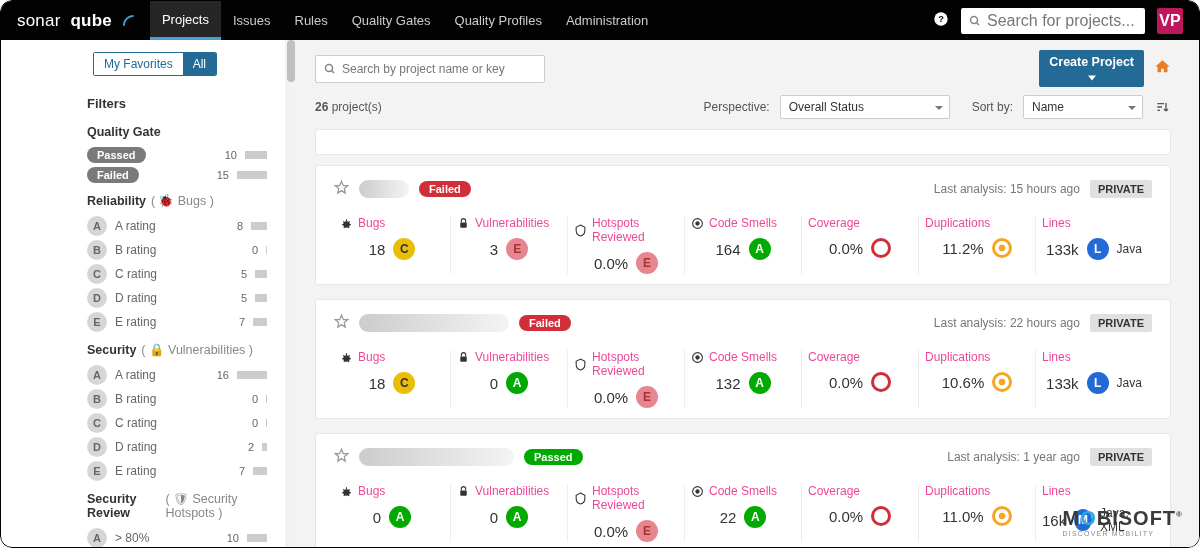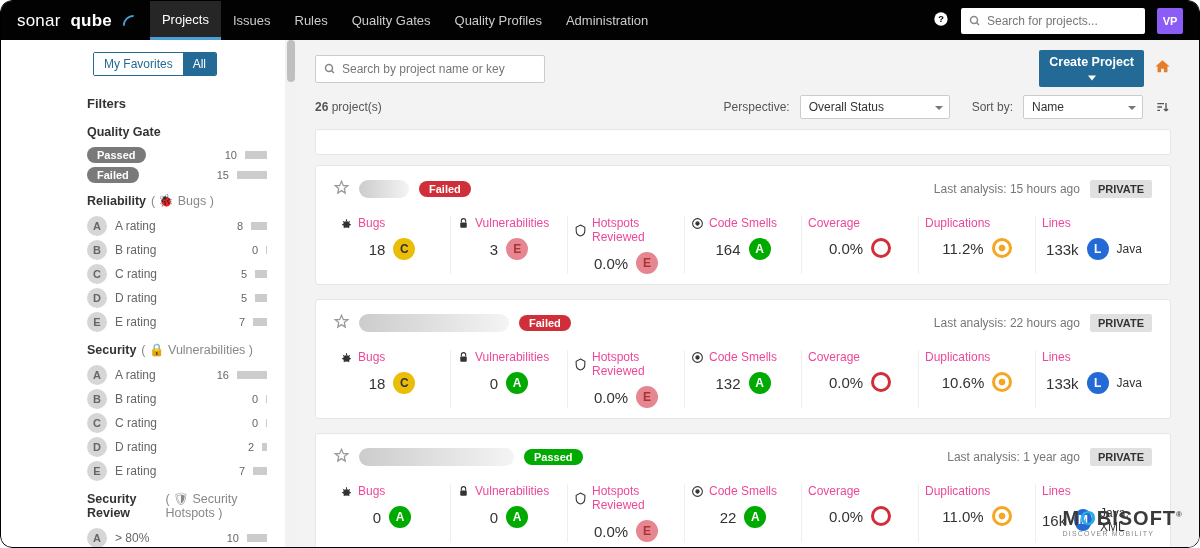--- a/index.html
+++ b/index.html
@@ -8,23 +8,23 @@
 
 
 .topbar { background: #020202; height: 39px; display: flex; align-items: center; color: #bbb; padding: 0 16px; font-size: 13px; }
 .brand { color: #fff; font-weight: 300; letter-spacing: 0.2px; font-size: 17px; display:flex; align-items:center; gap:10px; }
 .brand b { font-weight: 700; }
 .nav { display: flex; align-items: stretch; margin-left: 14px; height: 39px; }
 .nav-item { padding: 0 12px; display:flex; align-items:center; color:#ccc; cursor:pointer; }
 .nav-item.active { background:#262626; color:#fff; border-bottom:3px solid #4b9fd5; }
 .right { margin-left: auto; display:flex; align-items:center; gap:12px; }
 .help { color:#fff; font-size:15px; }
-.search-top { background:#fff; border-radius:2px; height:26px; width:184px; display:flex; align-items:center; padding:0 8px; font-size:12px; color:#777; }
+.search-top { background:#fff; border-radius:2px; height:26px; width:184px; display:flex; align-items:center; padding:0 8px; font-size:16px; color:#777; }
 .search-top svg { margin-right:6px; }
-.avatar { background:#8b5cf6; color:#fff; width:26px; height:26px; border-radius:2px; display:flex; align-items:center; justify-content:center; font-size:11px; font-weight:600; }
+.avatar { background:#be185d; color:#fff; width:26px; height:26px; border-radius:2px; display:flex; align-items:center; justify-content:center; font-size:16px; font-weight:600; }
 
 
 .main { display:flex; height: calc(548px - 39px); }
 .scrollgutter { width:12px; background:#f2f2f2; position:relative; }
 .scrollgutter::after { content:""; position:absolute; top:0; left:2px; width:8px; height:42px; background:#bfbfbf; border-radius:4px; }
 .sidebar { width:284px; padding: 12px 18px 0 86px; font-size:13px; color:#333; overflow:hidden; }
 .content { flex:1; background:#f3f3f3; padding:10px 28px 10px 18px; overflow:hidden; position:relative; }
 
 
 .tabs { display:inline-flex; border:1px solid #236a97; border-radius:2px; overflow:hidden; font-size:12px; margin-left:6px; margin-bottom:14px; }
@@ -249,21 +249,21 @@
       <span class="home-ic">
         <svg width="17" height="17" viewBox="0 0 24 24" fill="#e77d29">
               <path d="M12 3 2 12h3v8h5v-5h4v5h5v-8h3z"></path>
             </svg>
       </span>
     </div>
     <div class="row2">
       <span><b>26</b><span> project(s)</span></span>
       <span class="spacer"></span>
       <span>Perspective:</span>
-      <div class="select" style="width:150px">
+      <div class="select" style="width:170px">
             <span>Overall Status</span>
           </div>
       <span style="margin-left:12px">Sort by:</span>
       <div class="select" style="width:110px">
             <span>Name</span>
           </div>
       <span class="sort-ic">
         <svg width="16" height="16" viewBox="0 0 24 24" fill="none" stroke="#555" stroke-width="2">
               <path d="M5 7h10M5 12h7M5 17h4M18 6v12m0 0 3-3m-3 3-3-3"></path>
             </svg>

